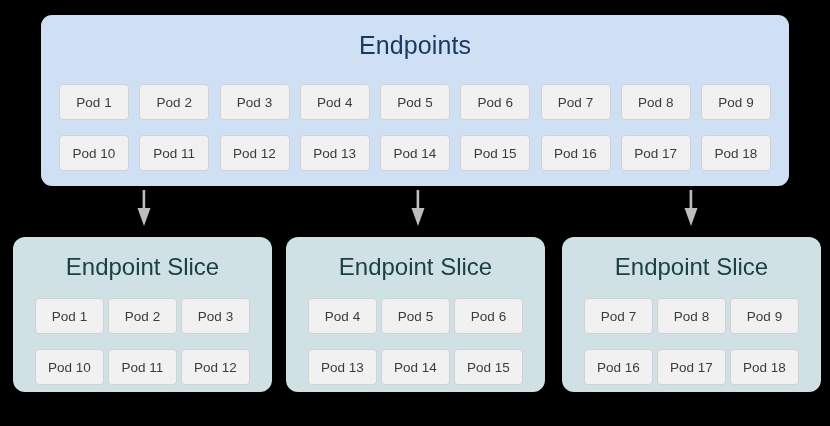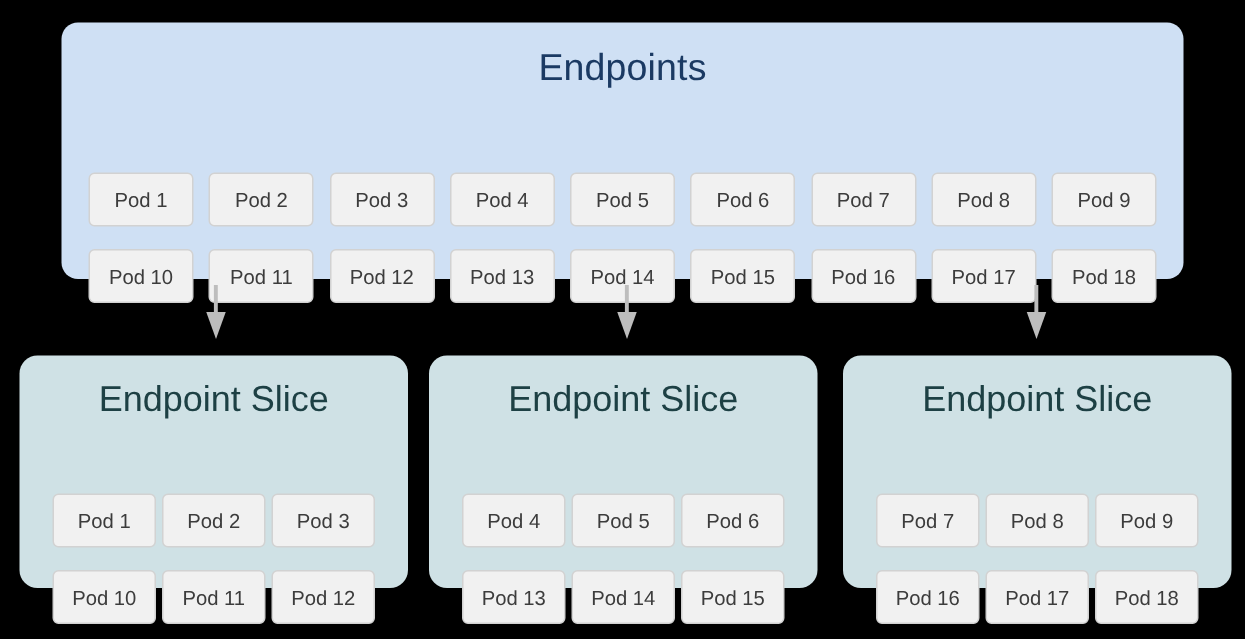--- a/index.html
+++ b/index.html
@@ -49,21 +49,20 @@
 
   .pod {
     background: #f1f1f1;
     border: 1px solid #d2d2d2;
     border-radius: 4px;
     color: #3c3c3c;
     display: flex;
     align-items: center;
     justify-content: center;
     box-sizing: border-box;
-    margin-top: 31px;
   }
   .pod-top {
     width: 70px;
     height: 36px;
     font-size: 13.5px;
   }
 
   
   .arrow {
     position: absolute;

